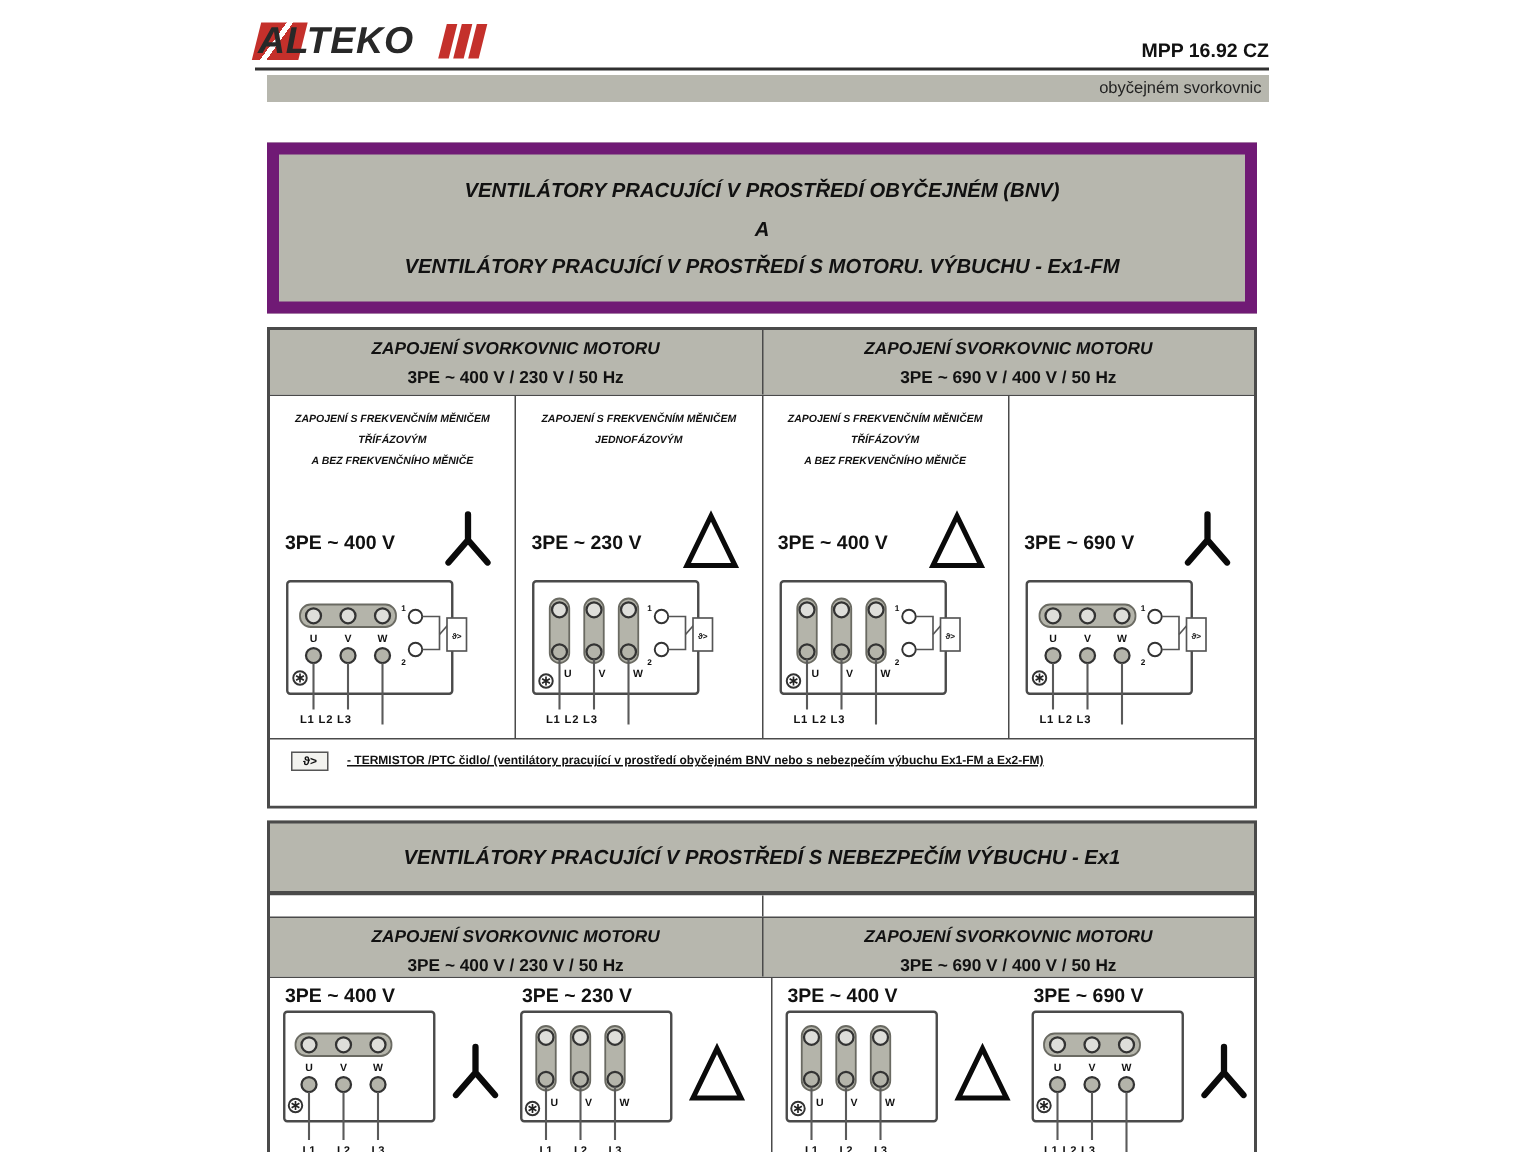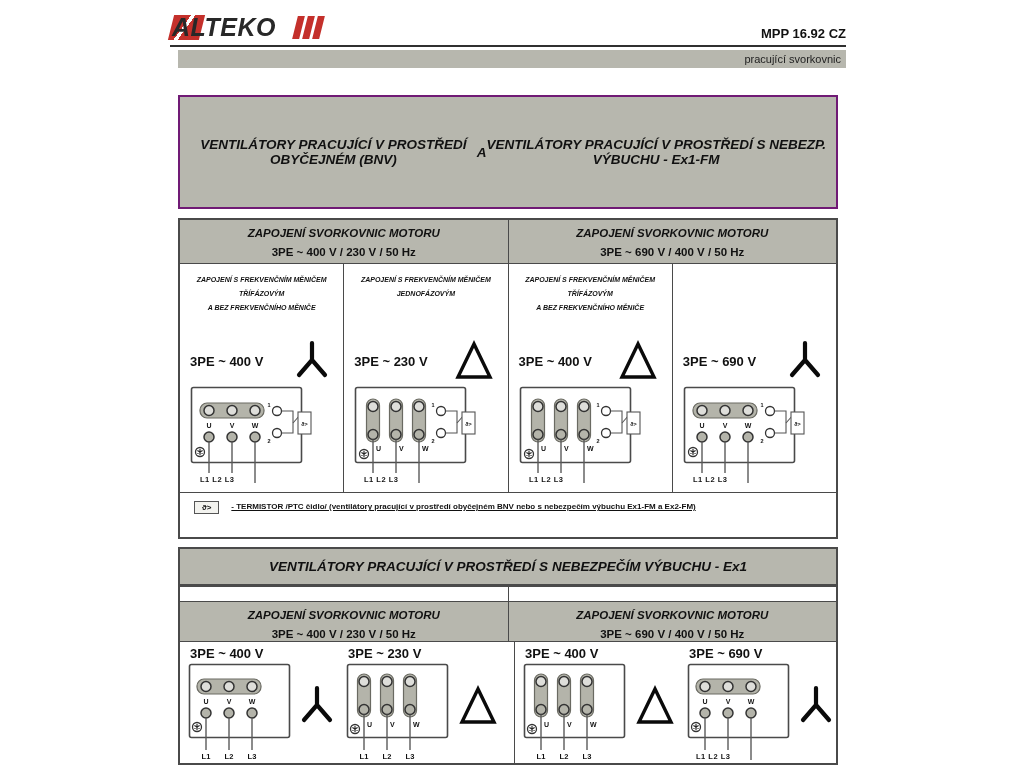--- a/index.html
+++ b/index.html
@@ -18,21 +18,21 @@
   .logo-bars i { display:block; width:7px; height:23px; background:#c4302b; transform:skewX(-14deg); margin-left:3px; }
   .doc-code { position:absolute; left:600px; top:26px; width:246px; text-align:right;
               font-weight:bold; font-size:13px; }
   .rule { position:absolute; left:170px; top:45px; width:676px; height:2px; background:#303030; }
   .subbar { position:absolute; left:178px; top:50px; width:668px; height:18px; background:#b7b7ae;
             font-size:11px; line-height:18px; text-align:right; padding-right:5px; color:#222; }
 
   
   .content { position:absolute; left:178px; top:95px; width:660px; }
   .gray { background:#b7b7ae; }
-  .titlebox { border:2px solid #701a75; height:114px; display:flex; flex-direction:row;
+  .titlebox { border:8px solid #701a75; height:114px; display:flex; flex-direction:column;
               justify-content:space-evenly; align-items:center; text-align:center; padding:6px 10px; }
   .titlebox div { font-weight:bold; font-style:italic; font-size:13.5px; }
 
   .tbl { border:2px solid #4a4a4a; margin-top:9px; }
   .hrow { display:flex; height:44px; border-bottom:1px solid #4a4a4a; }
   .hcell { flex:1; background:#b7b7ae; text-align:center; padding-top:4px; }
   .hcell + .hcell { border-left:1px solid #4a4a4a; }
   .hcell .h1 { font-weight:bold; font-style:italic; font-size:11.5px; line-height:19px; }
   .hcell .h2 { font-weight:bold; font-size:11.5px; line-height:18px; }
 
@@ -42,21 +42,21 @@
   .sub { height:52px; text-align:center; font-weight:bold; font-style:italic; font-size:7px; line-height:14px; padding:0 4px; }
   .vrow { margin-top:13px; height:46px; display:flex; align-items:center; justify-content:space-between; padding:0 14px 0 10px; }
   .vlabel { font-weight:bold; font-size:13px; white-space:nowrap; }
   .diag { margin-top:2px; padding-left:10px; }
 
   .nrow { border-top:1px solid #4a4a4a; height:45px; background:#fff; display:flex; padding:7px 8px 0 8px; }
   .nsym { border:1px solid #555; background:#f3f3ef; height:13px; padding:0 7px; font-weight:bold; font-size:8px;
           line-height:12px; margin:1px 12px 0 6px; white-space:nowrap; }
   .ntext { font-weight:bold; font-size:8px; line-height:13px;text-decoration:underline; }
 
-  .titlebox2 { border:2px solid #4a4a4a; height:39px; margin-top:8px; display:flex; align-items:center;
+  .titlebox2 { border:2px solid #4a4a4a; height:49px; margin-top:8px; display:flex; align-items:center;
                justify-content:center; font-weight:bold; font-style:italic; font-size:13.5px; }
   .tbl2 { border:2px solid #4a4a4a; border-top:1.5px solid #4a4a4a; margin-top:0; }
   .sprow { display:flex; height:14px; background:#fff; }
   .spcell { flex:1; }
   .spcell + .spcell { border-left:1px solid #4a4a4a; }
   .hrow2 { display:flex; height:41px; border-top:1px solid #4a4a4a; border-bottom:1px solid #4a4a4a; }
   .b2row { display:flex; height:121px; background:#fff; }
   .b2cell { flex:1; display:flex; padding:3px 4px 0 8px; }
   .b2cell + .b2cell { border-left:1px solid #4a4a4a; }
   .group { flex:1; }
@@ -93,29 +93,29 @@
     <span class="logo-text">ALTEKO</span>
     <span class="logo-bars">
         <i></i>
         <i></i>
         <i></i>
       </span>
   </div>
   <div class="doc-code">MPP 16.92 CZ</div>
   <div class="rule"></div>
   <div class="subbar">
-    <span>pracující svorkovnic</span>
+    <span>obyčejném svorkovnic</span>
   </div>
 
   <div class="content">
 
     <div class="titlebox gray">
       <div>VENTILÁTORY PRACUJÍCÍ V PROSTŘEDÍ OBYČEJNÉM (BNV)</div>
       <div>A</div>
-      <div>VENTILÁTORY PRACUJÍCÍ V PROSTŘEDÍ S NEBEZP. VÝBUCHU - Ex1-FM</div>
+      <div>VENTILÁTORY PRACUJÍCÍ V PROSTŘEDÍ S MOTORU. VÝBUCHU - Ex1-FM</div>
     </div>
 
     <div class="tbl">
       <div class="hrow">
         <div class="hcell">
           <div class="h1">ZAPOJENÍ SVORKOVNIC MOTORU</div>
           <div class="h2">3PE ~ 400 V / 230 V / 50 Hz</div>
         </div>
         <div class="hcell">
           <div class="h1">ZAPOJENÍ SVORKOVNIC MOTORU</div>

